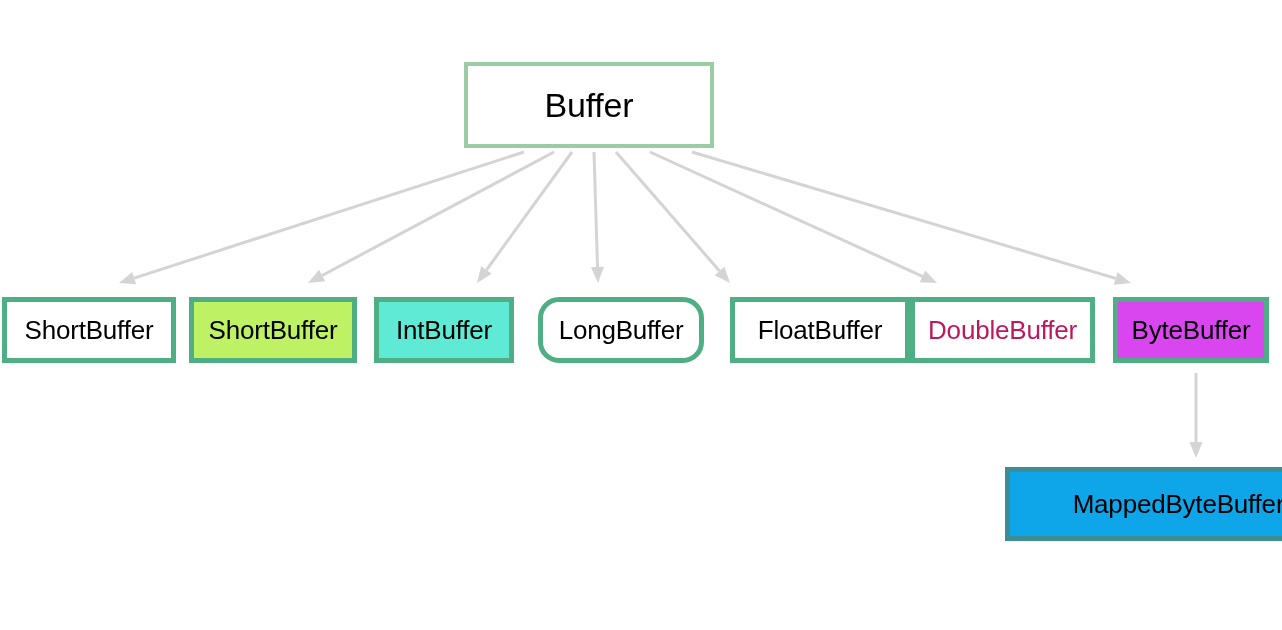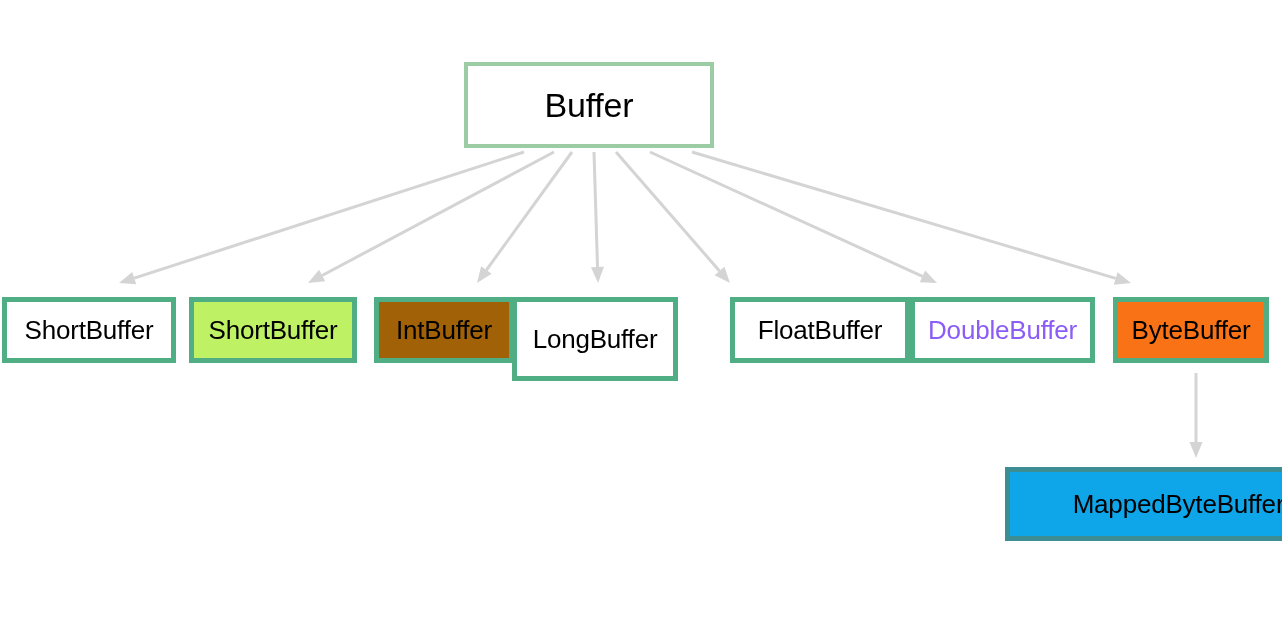--- a/index.html
+++ b/index.html
@@ -93,33 +93,33 @@
   <div id="nodes">
       <div class="node node-root" style="left: 464px; top: 62px; width: 250px; height: 86px; border-width: 4px; border-color: rgb(155, 204, 163); background: rgb(255, 255, 255);">
         <span class="node-label" style="font-size: 34px; color: rgb(0, 0, 0);">Buffer</span>
       </div>
       <div class="node node-child" style="left: 2px; top: 297px; width: 174px; height: 66px; border-width: 5px; border-color: rgb(79, 174, 132); background: rgb(255, 255, 255);">
         <span class="node-label" style="font-size: 26px; color: rgb(0, 0, 0);">ShortBuffer</span>
       </div>
       <div class="node node-child" style="left: 189px; top: 297px; width: 168px; height: 66px; border-width: 5px; border-color: rgb(79, 174, 132); background: #bef264;">
         <span class="node-label" style="font-size: 26px; color: rgb(0, 0, 0);">ShortBuffer</span>
       </div>
-      <div class="node node-child" style="left: 374px; top: 297px; width: 140px; height: 66px; border-width: 5px; border-color: rgb(79, 174, 132); background: #a16207;">
+      <div class="node node-child" style="left: 374px; top: 297px; width: 140px; height: 66px; border-width: 5px; border-color: rgb(79, 174, 132); background: #5eead4;">
         <span class="node-label" style="font-size: 26px; color: rgb(0, 0, 0);">IntBuffer</span>
       </div>
-      <div class="node node-child" style="left: 512px; top: 297px; width: 166px; height: 84px; border-width: 5px; border-color: rgb(79, 174, 132); background: rgb(255, 255, 255);">
+      <div class="node node-child" style="left: 538px; top: 297px; width: 166px; height: 66px; border-width: 5px; border-color: rgb(79, 174, 132); background: rgb(255, 255, 255); border-radius: 21px;">
         <span class="node-label" style="font-size: 26px; color: rgb(0, 0, 0);">LongBuffer</span>
       </div>
       <div class="node node-child" style="left: 714px; top: 297px; width: 180px; height: 66px; border-width: 5px; border-color: rgb(79, 174, 132); background: rgb(255, 255, 255); margin-left: 16px;">
         <span class="node-label" style="font-size: 26px; color: rgb(0, 0, 0);">FloatBuffer</span>
       </div>
       <div class="node node-child" style="left: 910px; top: 297px; width: 185px; height: 66px; border-width: 5px; border-color: rgb(79, 174, 132); background: rgb(255, 255, 255);">
-        <span class="node-label" style="font-size: 26px; color: #8b5cf6;">DoubleBuffer</span>
+        <span class="node-label" style="font-size: 26px; color: #be185d;">DoubleBuffer</span>
       </div>
-      <div class="node node-child" style="left: 1113px; top: 297px; width: 156px; height: 66px; border-width: 5px; border-color: rgb(79, 174, 132); background: #f97316;">
+      <div class="node node-child" style="left: 1113px; top: 297px; width: 156px; height: 66px; border-width: 5px; border-color: rgb(79, 174, 132); background: #d946ef;">
         <span class="node-label" style="font-size: 26px; color: rgb(0, 0, 0);">ByteBuffer</span>
       </div>
       <div class="node node-leaf" style="left: 1005px; top: 467px; width: 315px; height: 74px; border-width: 5px; border-color: rgb(61, 141, 148); background: #0ea5e9; padding-left: 32px;">
         <span class="node-label" style="font-size: 26px; color: rgb(0, 0, 0);">MappedByteBuffer</span>
       </div>
     </div>
 
 </div>
 
 </body></html>

